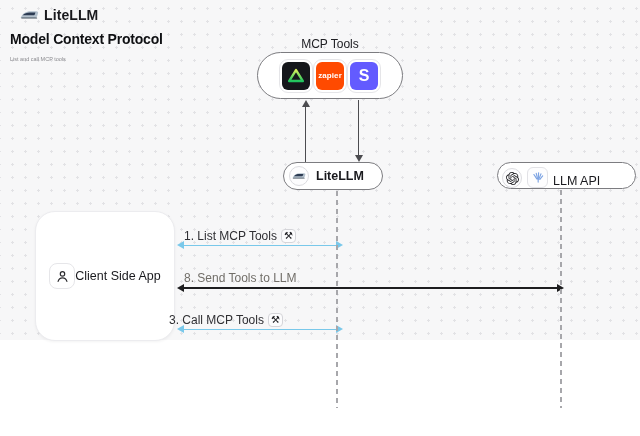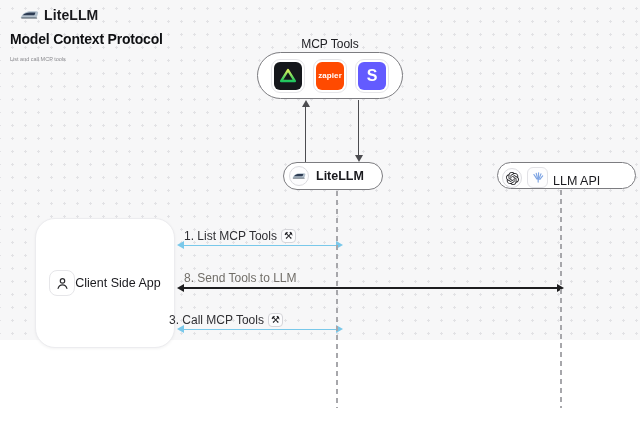--- a/index.html
+++ b/index.html
@@ -16,21 +16,21 @@
 
   
   .brand { position:absolute; left:20px; top:7px; display:flex; align-items:center; gap:5px; }
   .brand svg { width:19px; height:14px; display:block; }
   .brand-name { font-size:14px; font-weight:700; color:#1a1a1e; letter-spacing:.1px; }
   .page-title { position:absolute; left:10px; top:31px; font-size:14px; font-weight:700; color:#0f1013; letter-spacing:-.2px; }
   .page-subtitle { position:absolute; left:10px; top:56px; font-size:5.5px; color:#8b8b8f; }
 
   
   .mcp-label { position:absolute; left:257px; top:37px; width:146px; text-align:center; font-size:12px; font-weight:500; color:#202024; }
-  .mcp-pill { position:absolute; left:257px; top:52px; width:146px; height:47px; background:#fff; border:1.3px solid #7c7c80; border-radius:24px; display:flex; align-items:center; justify-content:center; gap:8px; }
+  .mcp-pill { position:absolute; left:257px; top:52px; width:146px; height:47px; background:#fff; border:1.3px solid #7c7c80; border-radius:24px; display:flex; align-items:center; justify-content:center; }
   .tool-frame { width:34px; height:34px; background:#fff; border:1px solid #e5e5e8; border-radius:9px; display:flex; align-items:center; justify-content:center; }
   .tool-tile { width:28px; height:28px; border-radius:6px; display:flex; align-items:center; justify-content:center; overflow:hidden; }
   .tile-vanta { background:#15171b; }
   .tile-vanta svg { width:22px; height:22px; }
   .tile-zapier { background:#ff4a00; color:#fff; font-size:8px; font-weight:700; letter-spacing:.1px; }
   .tile-stripe { background:#635bff; color:#fff; font-size:16px; font-weight:700; }
 
   
   .v-arrow { position:absolute; width:0; border-left:1.6px solid #4c4c50; }
   .v-arrow.up::before { content:""; position:absolute; top:-6px; left:-4.2px; width:0; height:0;
@@ -42,21 +42,21 @@
   .pill-node { position:absolute; background:#fff; border:1.3px solid #7c7c80; border-radius:15px; display:flex; align-items:center; }
   .node-litellm { left:283px; top:162px; width:100px; height:28px; gap:7px; padding-left:5px; }
   .node-llm-api { left:497px; top:162px; width:139px; height:27px; gap:5px; padding-left:4px;align-items:flex-end; }
   .round-ico { width:20px; height:20px; border-radius:50%; background:#fdfdfe; border:1px solid #dcdce0; display:flex; align-items:center; justify-content:center; flex:none; }
   .sq-ico { width:21px; height:21px; border-radius:6px; background:#fdfdfe; border:1px solid #e2e2e6; display:flex; align-items:center; justify-content:center; flex:none; }
   .node-label { font-size:12.5px; font-weight:600; color:#1a1a1e; }
   .node-label-lite { font-weight:600; }
   .node-label-llm { font-weight:500; }
 
   
-  .client-box { position:absolute; left:35px; top:218px; width:140px; height:130px; background:#fff; border:1px solid #ececef; border-radius:20px; box-shadow:0 1px 3px rgba(0,0,0,.05); display:flex; align-items:center; justify-content:center; }
+  .client-box { position:absolute; left:35px; top:211px; width:140px; height:130px; background:#fff; border:1px solid #ececef; border-radius:20px; box-shadow:0 1px 3px rgba(0,0,0,.05); display:flex; align-items:center; justify-content:center; }
   .person-frame { width:26px; height:26px; border:1px solid #e6e6e9; border-radius:8px; background:#fff; display:flex; align-items:center; justify-content:center; flex:none; }
   .person-frame svg { width:17px; height:17px; }
   .client-label { font-size:12.5px; font-weight:500; color:#1a1a1e; }
 
   
   .seq-label { position:absolute; font-size:12px; font-weight:500; color:#2f2f33; display:flex; align-items:center; gap:4px; white-space:nowrap; }
   .seq-label.muted { color:#716e68; }
   .tool-badge { font-size:10px; line-height:12px; color:#1a1a1e; border:1px solid #d5d5d9; border-radius:4px; background:#fcfcfd; padding:0 2px; }
   .h-arrow { position:absolute; height:0; }
   .h-arrow.blue { border-top:1.7px solid #79c8ea; }

